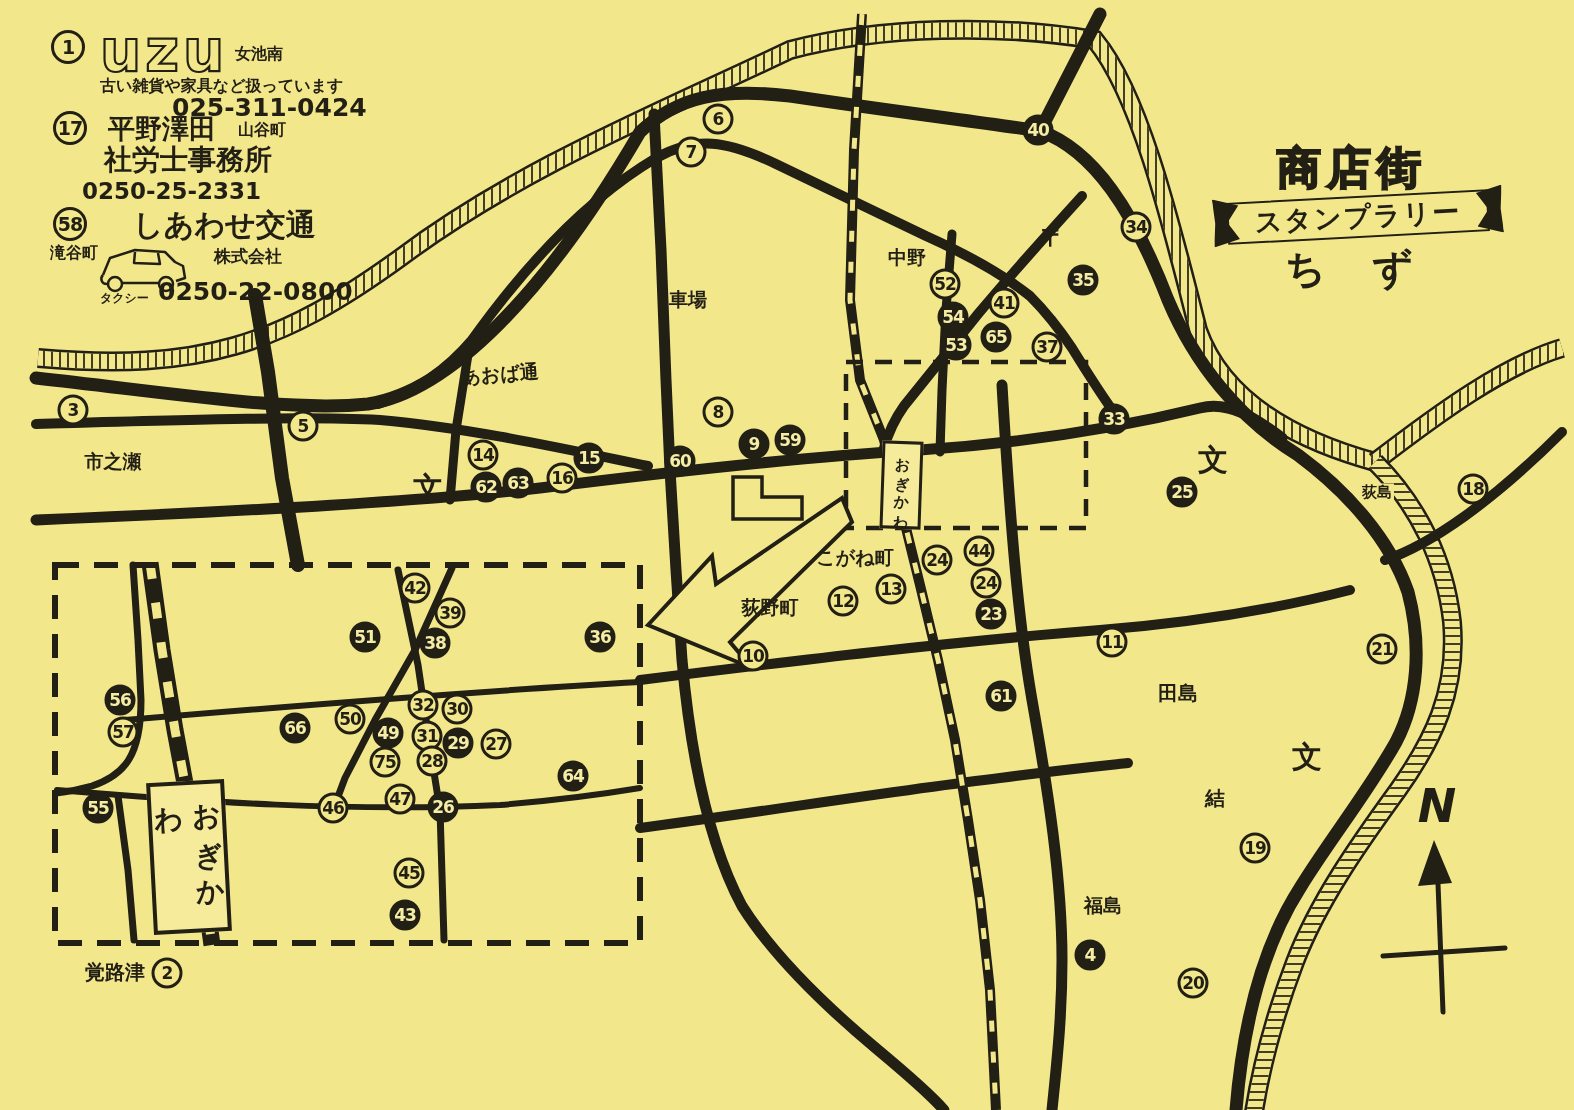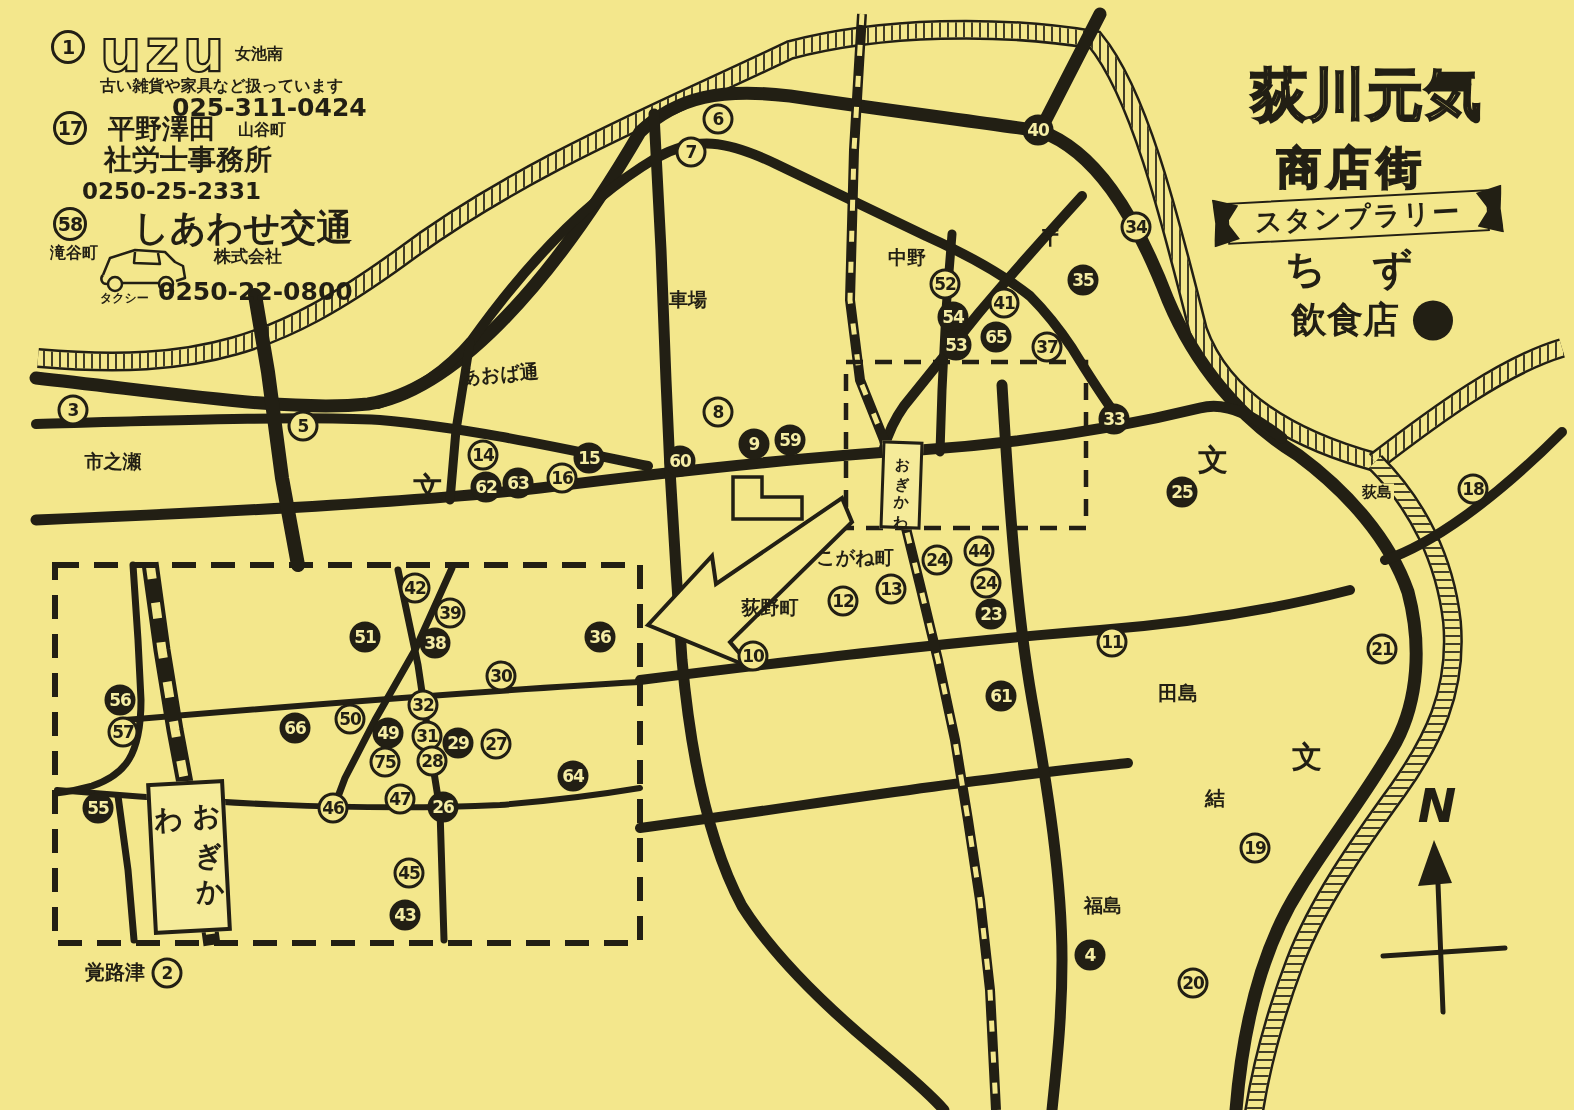--- a/index.html
+++ b/index.html
@@ -148,44 +148,39 @@
     <g fill="none" stroke="#221f14" stroke-width="2.5" stroke-linejoin="round">
       <path d="M103,275 L110,258 L135,250 L165,252 L175,262 L183,266 L185,278 L176,281"></path>
       <path d="M103,275 C100,278 101,284 107,284"></path>
       <line x1="122" y1="283" x2="158" y2="283"></line>
       <circle cx="115" cy="284" r="7"></circle>
       <circle cx="166" cy="284" r="7"></circle>
       <path d="M135,252 L134,263 L160,264 L158,253"></path>
     </g>
   </svg>
 
-  <div class="t-line outline" id="title1">荻川元気</div>
   <div class="t-line outline" id="title2">商店街</div>
   <div id="banner">スタンプラリー</div>
   <div class="t-line" id="chizu">ちず</div>
 
-  <div id="legend">
-    <span>飲食店</span>
-    <span class="dot"></span>
-  </div>
 
   <div>
     <div class="ad-txt outline" id="uzu-logo">uzu</div>
     <div class="ad-txt" style="left:235px;top:46px;font-size:16px;">女池南</div>
     <div class="ad-txt" style="left:100px;top:78px;font-size:16px;">古い雑貨や家具など扱っています</div>
     <div class="ad-txt" style="left:172px;top:95px;font-size:25px;">025-311-0424</div>
   </div>
   <div>
     <div class="ad-txt" style="left:108px;top:115px;font-size:27px;">平野澤田</div>
     <div class="ad-txt" style="left:238px;top:122px;font-size:16px;">山谷町</div>
     <div class="ad-txt" style="left:104px;top:146px;font-size:28px;">社労士事務所</div>
     <div class="ad-txt" style="left:82px;top:180px;font-size:23px;">0250-25-2331</div>
   </div>
   <div>
-    <div class="ad-txt" style="left:133px;top:210px;font-size:36px;">しあわせ交通</div>
+    <div class="ad-txt" style="left:133px;top:210px;font-size:30px;">しあわせ交通</div>
     <div class="ad-txt" style="left:214px;top:248px;font-size:17px;">株式会社</div>
     <div class="ad-txt" style="left:50px;top:245px;font-size:16px;">滝谷町</div>
     <div class="ad-txt" style="left:100px;top:292px;font-size:12px;">タクシー</div>
     <div class="ad-txt" style="left:158px;top:279px;font-size:25px;">0250-22-0800</div>
   </div>
 
   <div class="station" id="station-main">おぎかわ</div>
   <div class="station" id="station-inset">おぎかわ</div>
 
   <div id="compass-n">N</div>
@@ -250,21 +245,21 @@
       <div class="stamp filled" style="left: 1090px; top: 955px;">4</div>
       <div class="stamp open" style="left: 1193px; top: 983px;">20</div>
       <div class="stamp open" style="left: 167px; top: 973px;">2</div>
       <div class="stamp open" style="left: 415px; top: 588px;">42</div>
       <div class="stamp open" style="left: 450px; top: 613px;">39</div>
       <div class="stamp filled" style="left: 365px; top: 637px;">51</div>
       <div class="stamp filled" style="left: 435px; top: 643px;">38</div>
       <div class="stamp filled" style="left: 600px; top: 637px;">36</div>
       <div class="stamp filled" style="left: 120px; top: 700px;">56</div>
       <div class="stamp open" style="left: 423px; top: 705px;">32</div>
-      <div class="stamp open" style="left: 457px; top: 676px; margin-left: 44px;">30</div>
+      <div class="stamp open" style="left: 457px; top: 709px;">30</div>
       <div class="stamp open" style="left: 350px; top: 719px;">50</div>
       <div class="stamp filled" style="left: 295px; top: 728px;">66</div>
       <div class="stamp open" style="left: 123px; top: 732px;">57</div>
       <div class="stamp filled" style="left: 388px; top: 733px;">49</div>
       <div class="stamp open" style="left: 427px; top: 736px;">31</div>
       <div class="stamp filled" style="left: 458px; top: 743px;">29</div>
       <div class="stamp open" style="left: 496px; top: 744px;">27</div>
       <div class="stamp open" style="left: 432px; top: 761px;">28</div>
       <div class="stamp open" style="left: 385px; top: 762px;">75</div>
       <div class="stamp filled" style="left: 573px; top: 776px;">64</div>

